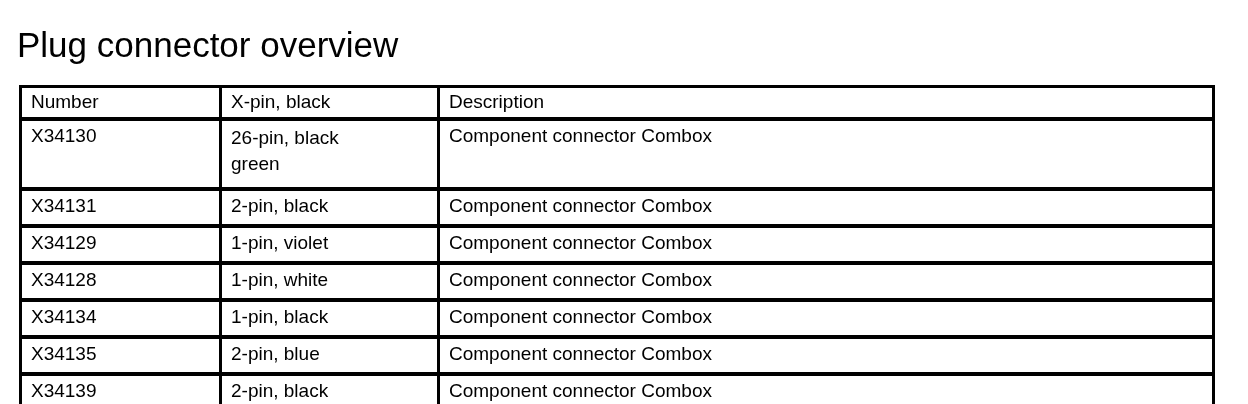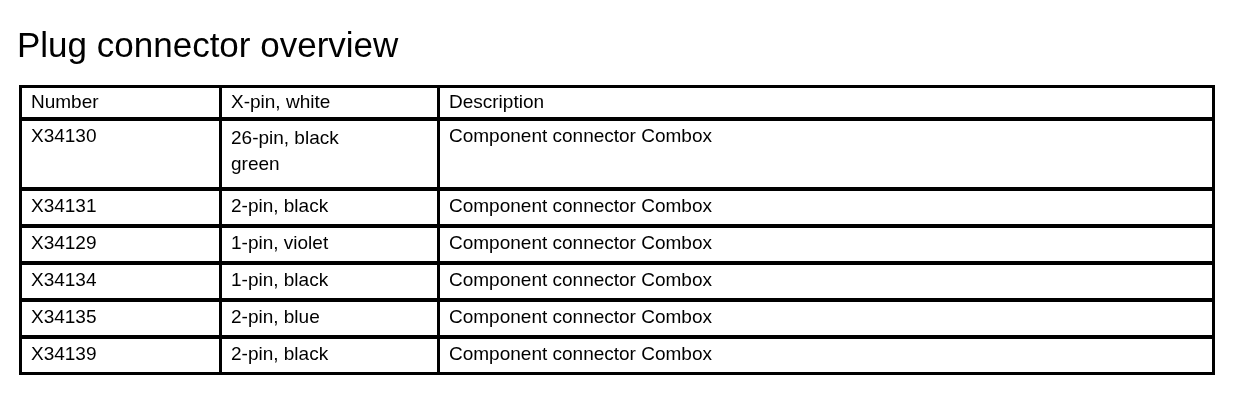--- a/index.html
+++ b/index.html
@@ -109,21 +109,21 @@
 <div class="table-wrap">
   <table class="connector-table">
     <colgroup>
       <col class="col-number">
       <col class="col-xpin">
       <col class="col-description">
     </colgroup>
     <thead>
       <tr>
         <th>Number</th>
-        <th>X-pin, white</th>
+        <th>X-pin, black</th>
         <th>Description</th>
       </tr>
     </thead>
     <tbody>
 
       <tr class="row-tall">
         <td>X34130</td>
         <td>
           <span class="cell-line">26-pin, black</span>
           <span class="cell-line">green</span>
@@ -136,20 +136,25 @@
         <td>2-pin, black</td>
         <td>Component connector Combox</td>
       </tr>
 
       <tr>
         <td>X34129</td>
         <td>1-pin, violet</td>
         <td>Component connector Combox</td>
       </tr>
 
+      <tr>
+        <td>X34128</td>
+        <td>1-pin, white</td>
+        <td>Component connector Combox</td>
+      </tr>
 
       <tr>
         <td>X34134</td>
         <td>1-pin, black</td>
         <td>Component connector Combox</td>
       </tr>
 
       <tr>
         <td>X34135</td>
         <td>2-pin, blue</td>

